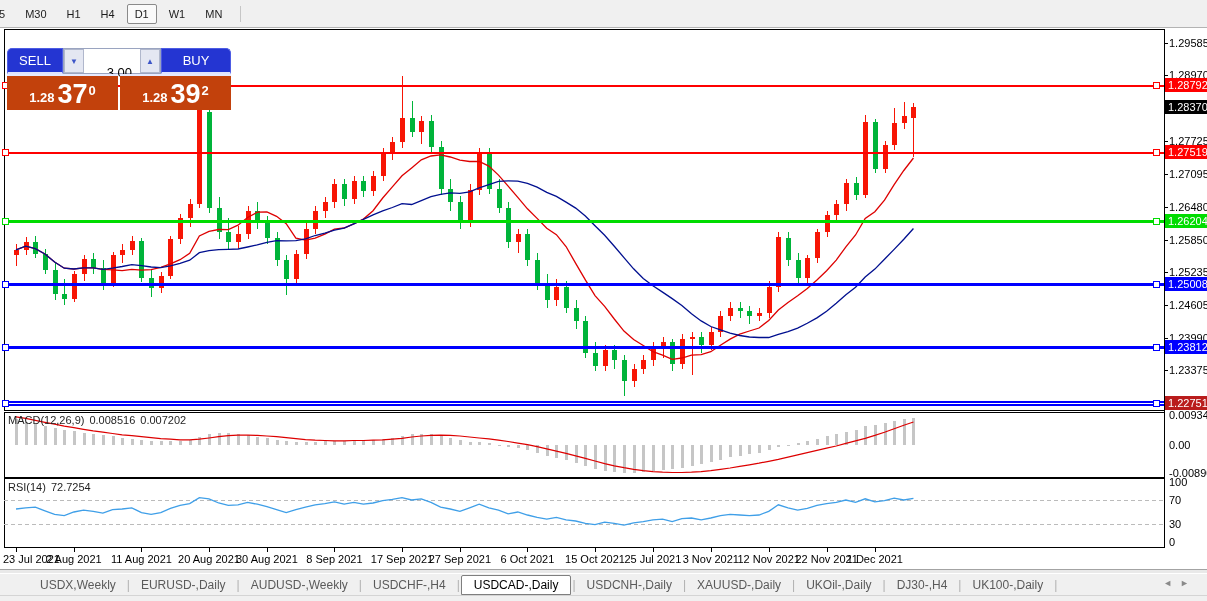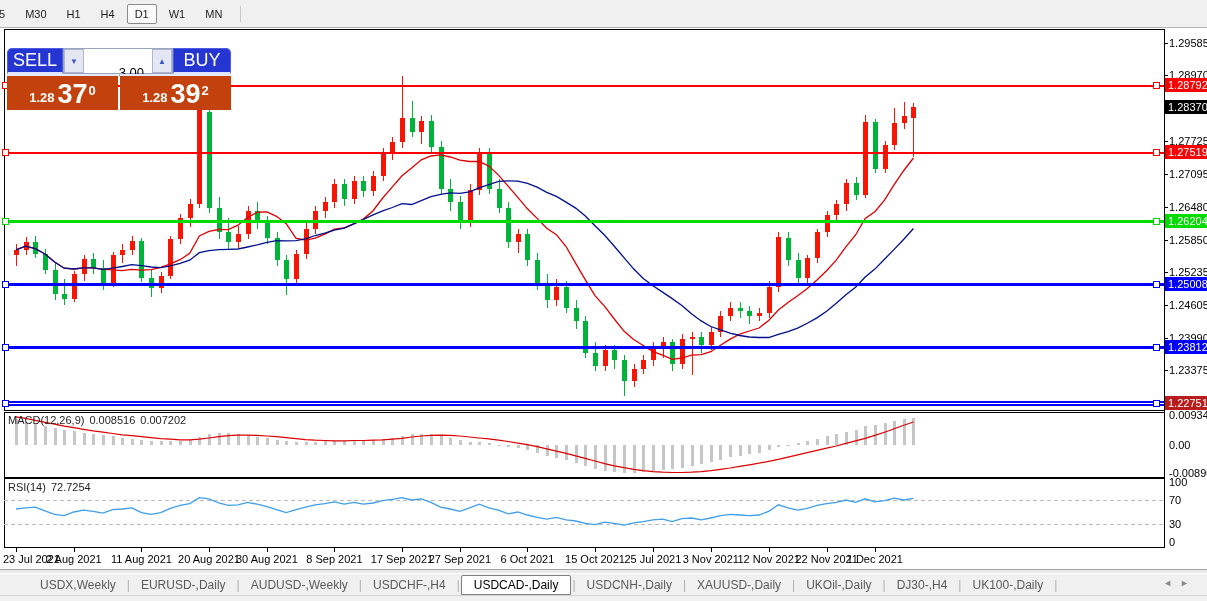--- a/index.html
+++ b/index.html
@@ -14,24 +14,24 @@
   .tf-sep{width:1px;height:16px;background:#c6c6c6;margin:0 8px;}
   
   #svg{position:absolute;left:0;top:0;z-index:1;}
   
   .chart-header{position:absolute;left:8px;top:31px;font-size:11px;color:#000;z-index:4;white-space:nowrap;}
   .chart-header .tri{font-size:8px;margin-right:4px;}
   .chart-header span{margin-right:5px;}
   
   .trade-panel{position:absolute;left:7px;top:48px;width:224px;z-index:6;}
   .tp-row1{display:flex;height:26px;}
-  .btn-sell,.btn-buy{background:#2435d2;border:1px solid #4d5ce4;color:#fff;font-size:18px;
+  .btn-sell,.btn-buy{background:#2435d2;border:1px solid #4d5ce4;color:#fff;font-size:13px;
       display:flex;align-items:center;justify-content:center;box-sizing:border-box;text-align:right;}
   .btn-sell{width:56px;border-radius:5px 0 0 0;border-bottom:2px solid #dfe4ff;}
-  .btn-buy{width:58px;border-radius:0 5px 0 0;border-bottom:2px solid #dfe4ff;}
+  .btn-buy{width:70px;border-radius:0 5px 0 0;border-bottom:2px solid #dfe4ff;}
   .spinner{flex:1;display:flex;background:#fff;border:1px solid #9aa4c0;box-sizing:border-box;}
   .spin-btn{width:20px;background:#e4e7f2;border:1px solid #b0b7cc;color:#3c55c8;font-size:8px;
       display:flex;align-items:center;justify-content:center;box-sizing:border-box;}
   .spin-val{flex:1;font-size:13px;color:#000;display:flex;align-items:center;justify-content:flex-end;padding-right:8px;margin-top:23px;}
   .tp-row2{display:flex;height:36px;}
   .px-box{background:#c2410c;color:#fff;display:flex;align-items:flex-end;justify-content:center;
       padding-bottom:2px;box-sizing:border-box;}
   .px-box.sell{width:111px;margin-right:2px;}
   .px-box.buy{width:111px;}
   .px-small{font-size:13px;font-weight:bold;margin-right:3px;line-height:20px;}

